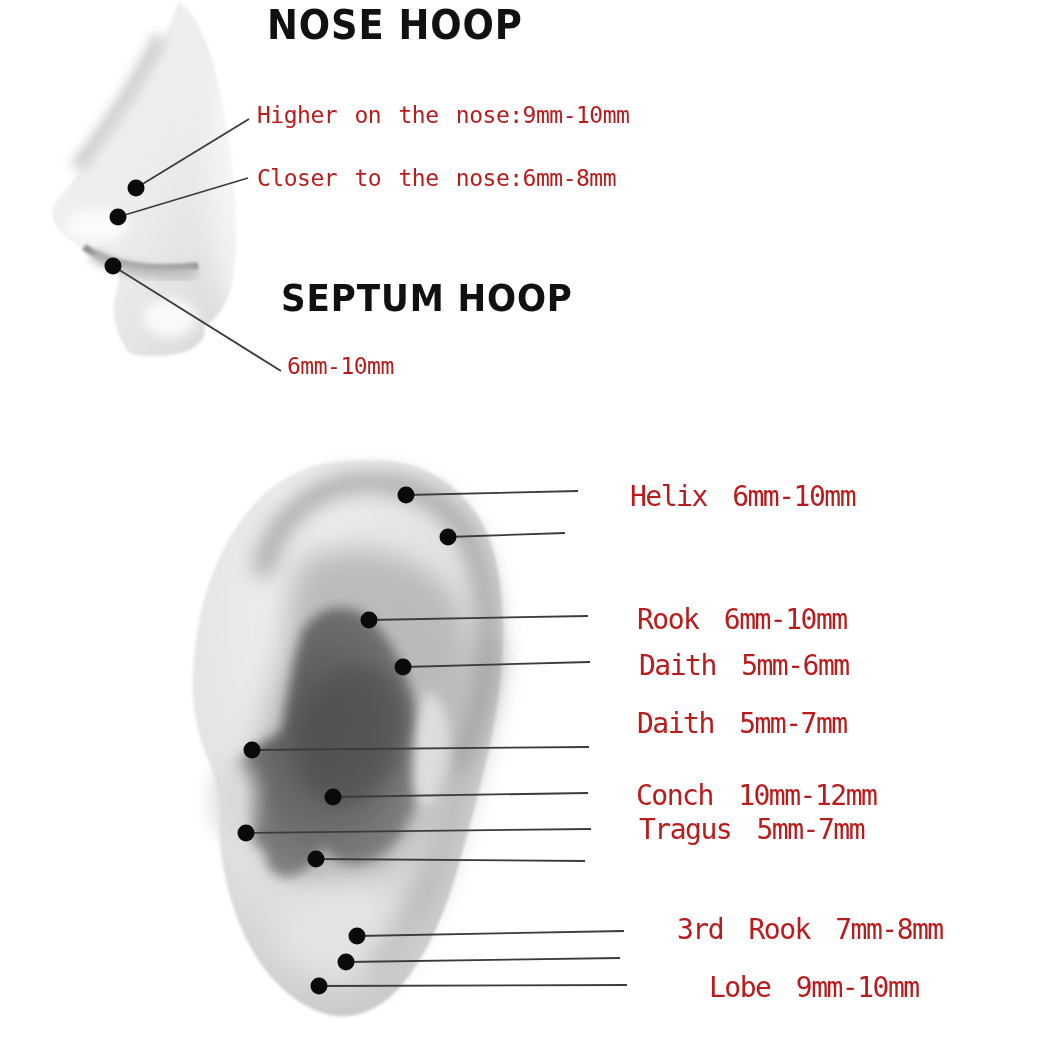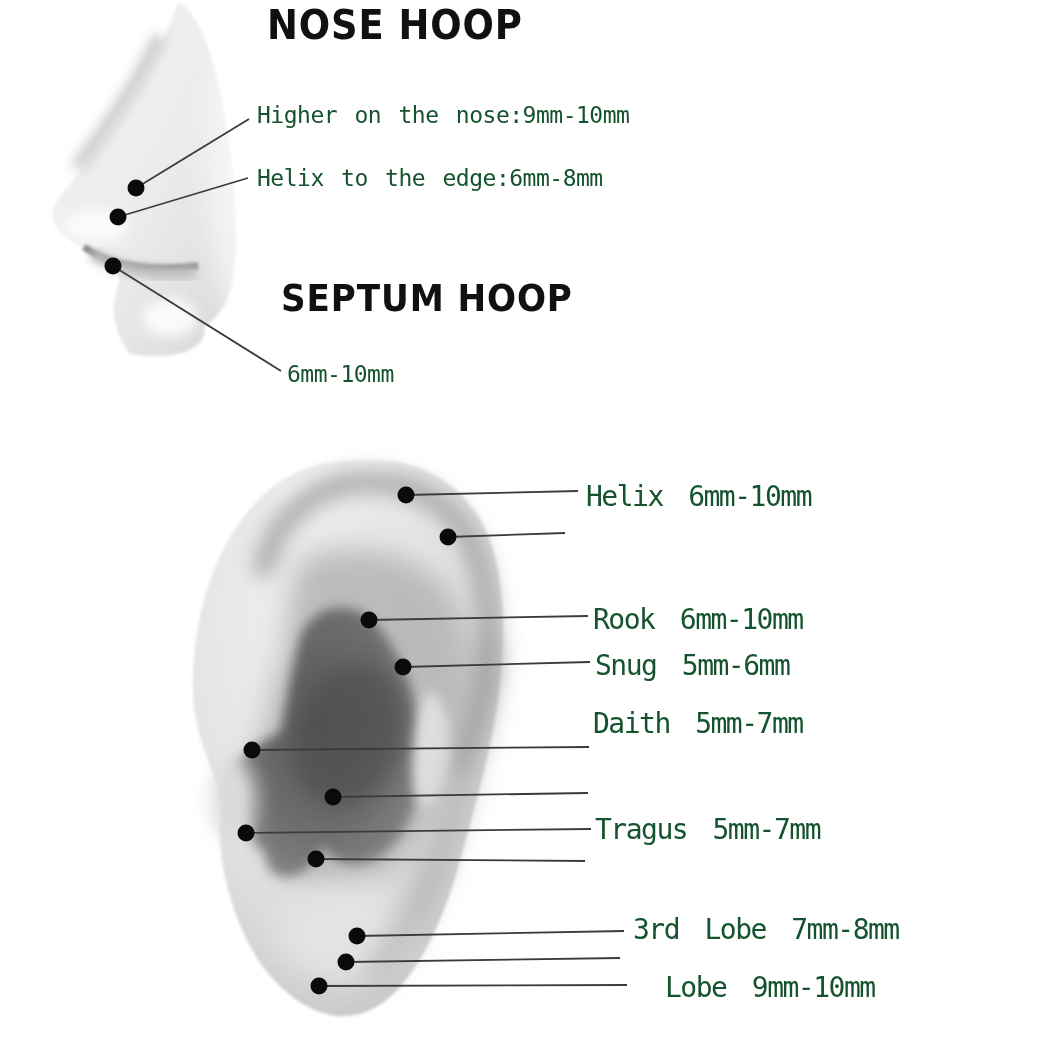--- a/index.html
+++ b/index.html
@@ -7,27 +7,28 @@
     position:relative;
     width:1050px;height:1050px;
     background:#ffffff;
     overflow:hidden;
     font-family:"DejaVu Sans",sans-serif;
   }
   .stage svg{position:absolute;left:0;top:0;}
   .label{
     position:absolute;
     white-space:nowrap;
-    color:#14532d;
+    color:#b91c1c;
   }
   .ear-label{
     font-family:"DejaVu Sans Mono","Liberation Mono",monospace;
     font-size:28px;line-height:32px;
     letter-spacing:-1.5px;
     word-spacing:10px;
+    margin-left:44px;
   }
   .nose-label{
     font-family:"DejaVu Sans Mono","Liberation Mono",monospace;
     font-size:23px;line-height:26px;
     letter-spacing:-0.5px;
     word-spacing:4px;
   }
   .big-title{
     position:absolute;
     font-family:"DejaVu Sans","Liberation Sans",sans-serif;
@@ -194,24 +195,25 @@
       <circle cx="357" cy="936" r="8.5"></circle>
       <circle cx="346" cy="962" r="8.5"></circle>
       <circle cx="319" cy="986" r="8.5"></circle>
     </g>
   </svg>
 
   <div class="big-title nose-title">NOSE HOOP</div>
   <div class="big-title septum-title">SEPTUM HOOP</div>
 
   <div class="label nose-label" style="left:257px;top:102px">Higher on the nose:9mm-10mm</div>
-  <div class="label nose-label" style="left:257px;top:165px">Helix to the edge:6mm-8mm</div>
-  <div class="label nose-label" style="left:287px;top:361px">6mm-10mm</div>
+  <div class="label nose-label" style="left:257px;top:165px">Closer to the nose:6mm-8mm</div>
+  <div class="label nose-label" style="left:287px;top:353px">6mm-10mm</div>
 
   <div class="label ear-label" style="left:586px;top:481px">Helix 6mm-10mm</div>
   <div class="label ear-label" style="left:593px;top:604px">Rook 6mm-10mm</div>
-  <div class="label ear-label" style="left:595px;top:650px">Snug 5mm-6mm</div>
+  <div class="label ear-label" style="left:595px;top:650px">Daith 5mm-6mm</div>
   <div class="label ear-label" style="left:593px;top:708px">Daith 5mm-7mm</div>
+  <div class="label ear-label" style="left:592px;top:780px">Conch 10mm-12mm</div>
   <div class="label ear-label" style="left:595px;top:814px">Tragus 5mm-7mm</div>
-  <div class="label ear-label" style="left:633px;top:914px">3rd Lobe 7mm-8mm</div>
+  <div class="label ear-label" style="left:633px;top:914px">3rd Rook 7mm-8mm</div>
   <div class="label ear-label" style="left:665px;top:972px">Lobe 9mm-10mm</div>
 
 </div>
 
 </body></html>

